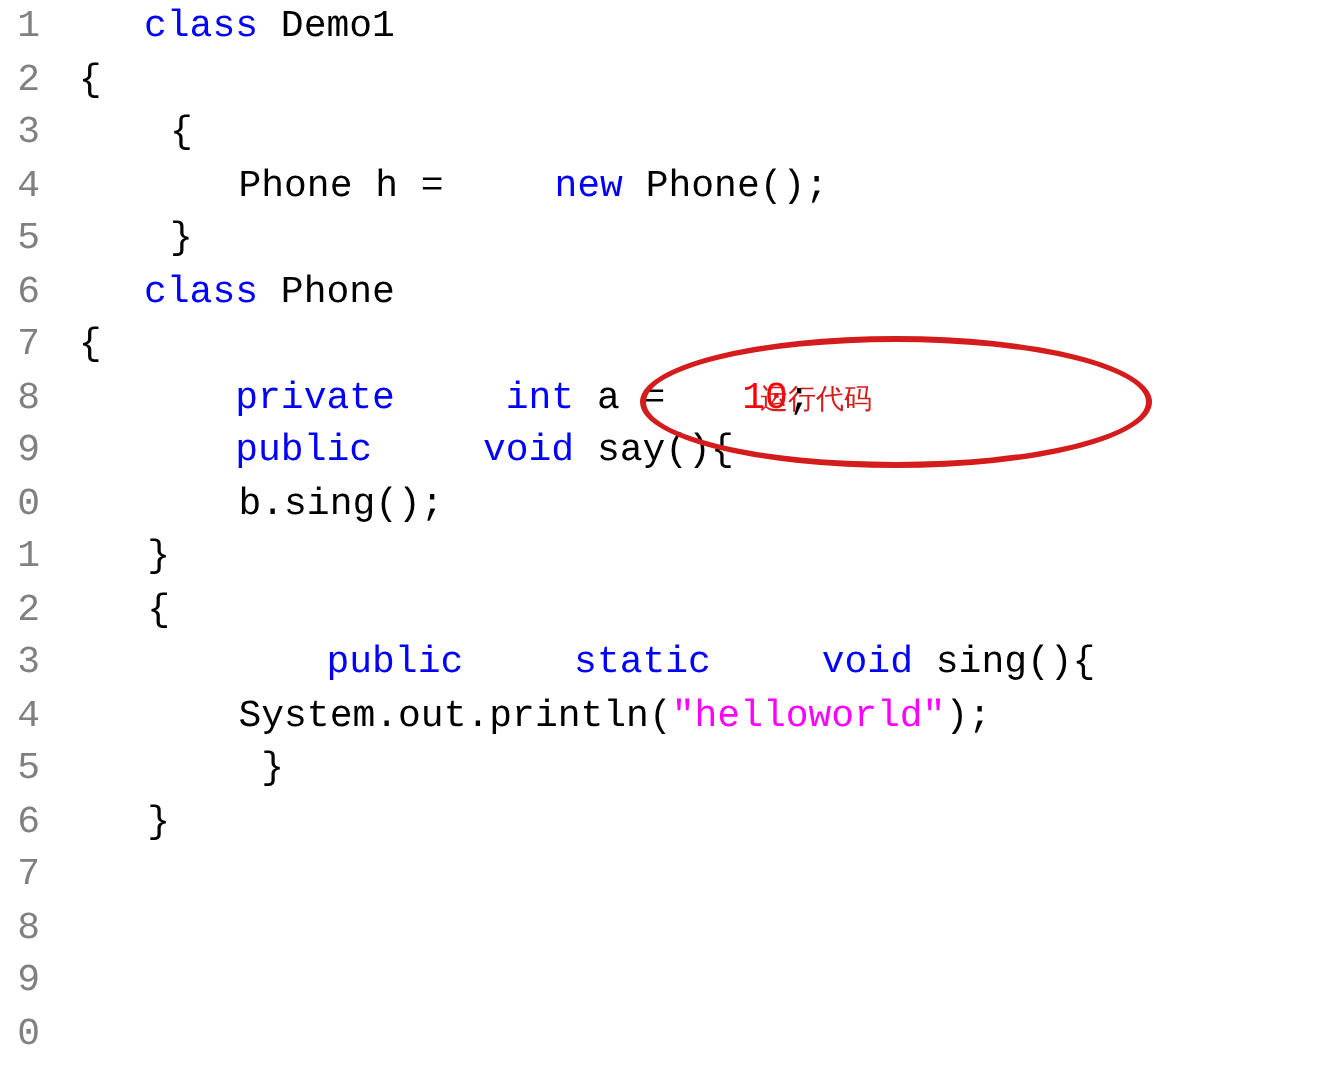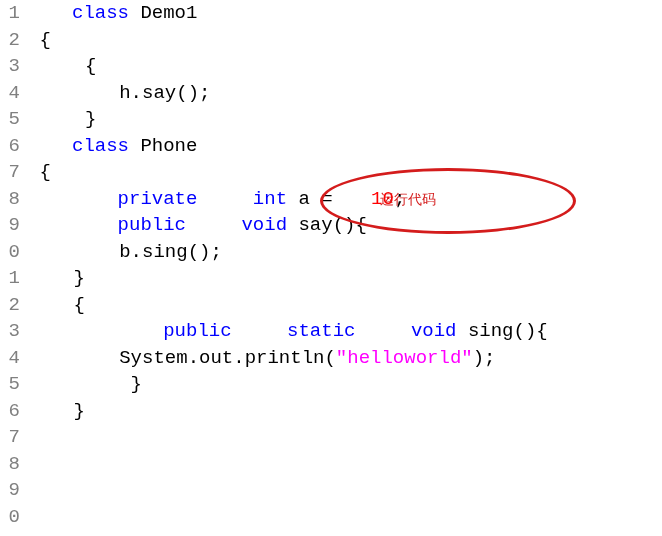--- a/index.html
+++ b/index.html
@@ -75,21 +75,21 @@
     <div>6</div>
     <div>7</div>
     <div>8</div>
     <div>9</div>
     <div>0</div>
   </div>
   <div class="code">
     <div class="line"><span class="kw">class</span><span class="txt"> Demo1</span></div>
     <div class="line"><span class="txt"> {</span></div>
     <div class="line"><span class="txt">     {</span></div>
-    <div class="line"><span class="txt">        h.say();</span></div>
+    <div class="line"><span class="txt">        Phone h = </span><span class="kw">new</span><span class="txt"> Phone();</span></div>
     <div class="line"><span class="txt">     }</span></div>
     <div class="line"><span class="kw">class</span><span class="txt"> Phone</span></div>
     <div class="line"><span class="txt"> {</span></div>
     <div class="line"><span class="txt">    </span><span class="kw">private</span><span class="txt"> </span><span class="kw">int</span><span class="txt"> a = </span><span class="num">10</span><span class="txt">;</span></div>
     <div class="line"><span class="txt">    </span><span class="kw">public</span><span class="txt"> </span><span class="kw">void</span><span class="txt"> say(){</span></div>
     <div class="line"><span class="txt">        b.sing();</span></div>
     <div class="line"><span class="txt">    }</span></div>
     <div class="line"><span class="txt">    {</span></div>
     <div class="line"><span class="txt">        </span><span class="kw">public</span><span class="txt"> </span><span class="kw">static</span><span class="txt"> </span><span class="kw">void</span><span class="txt"> sing(){</span></div>
     <div class="line"><span class="txt">        System.out.println(</span><span class="str">"helloworld"</span><span class="txt">);</span></div>

